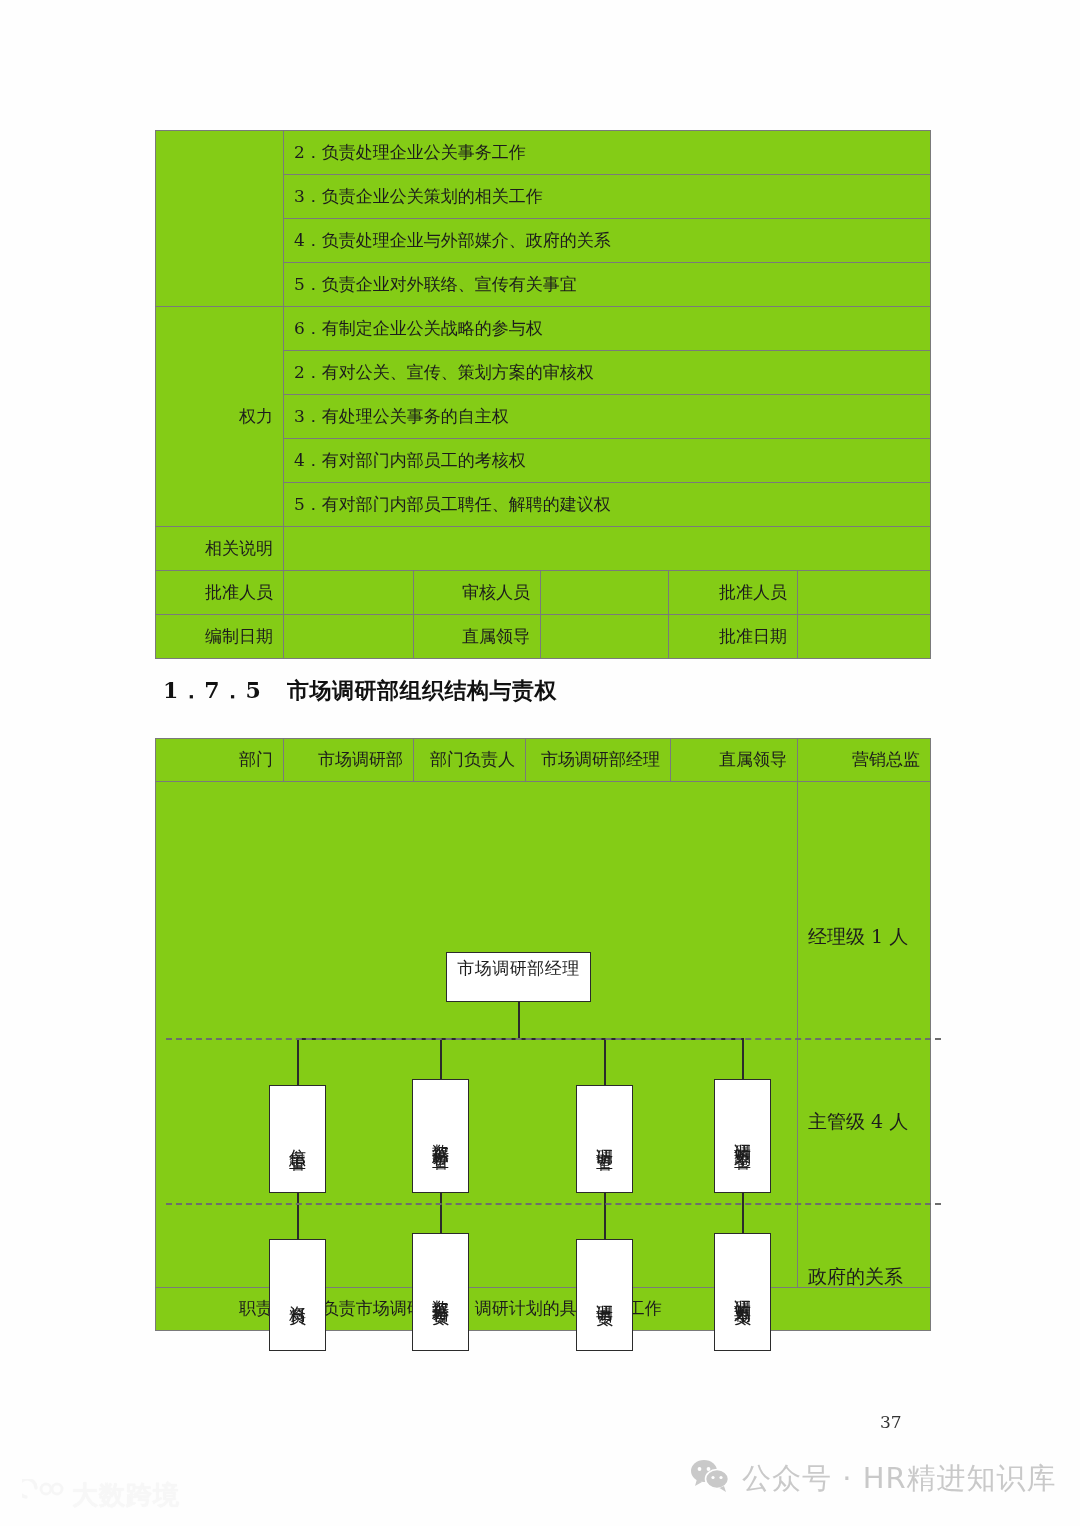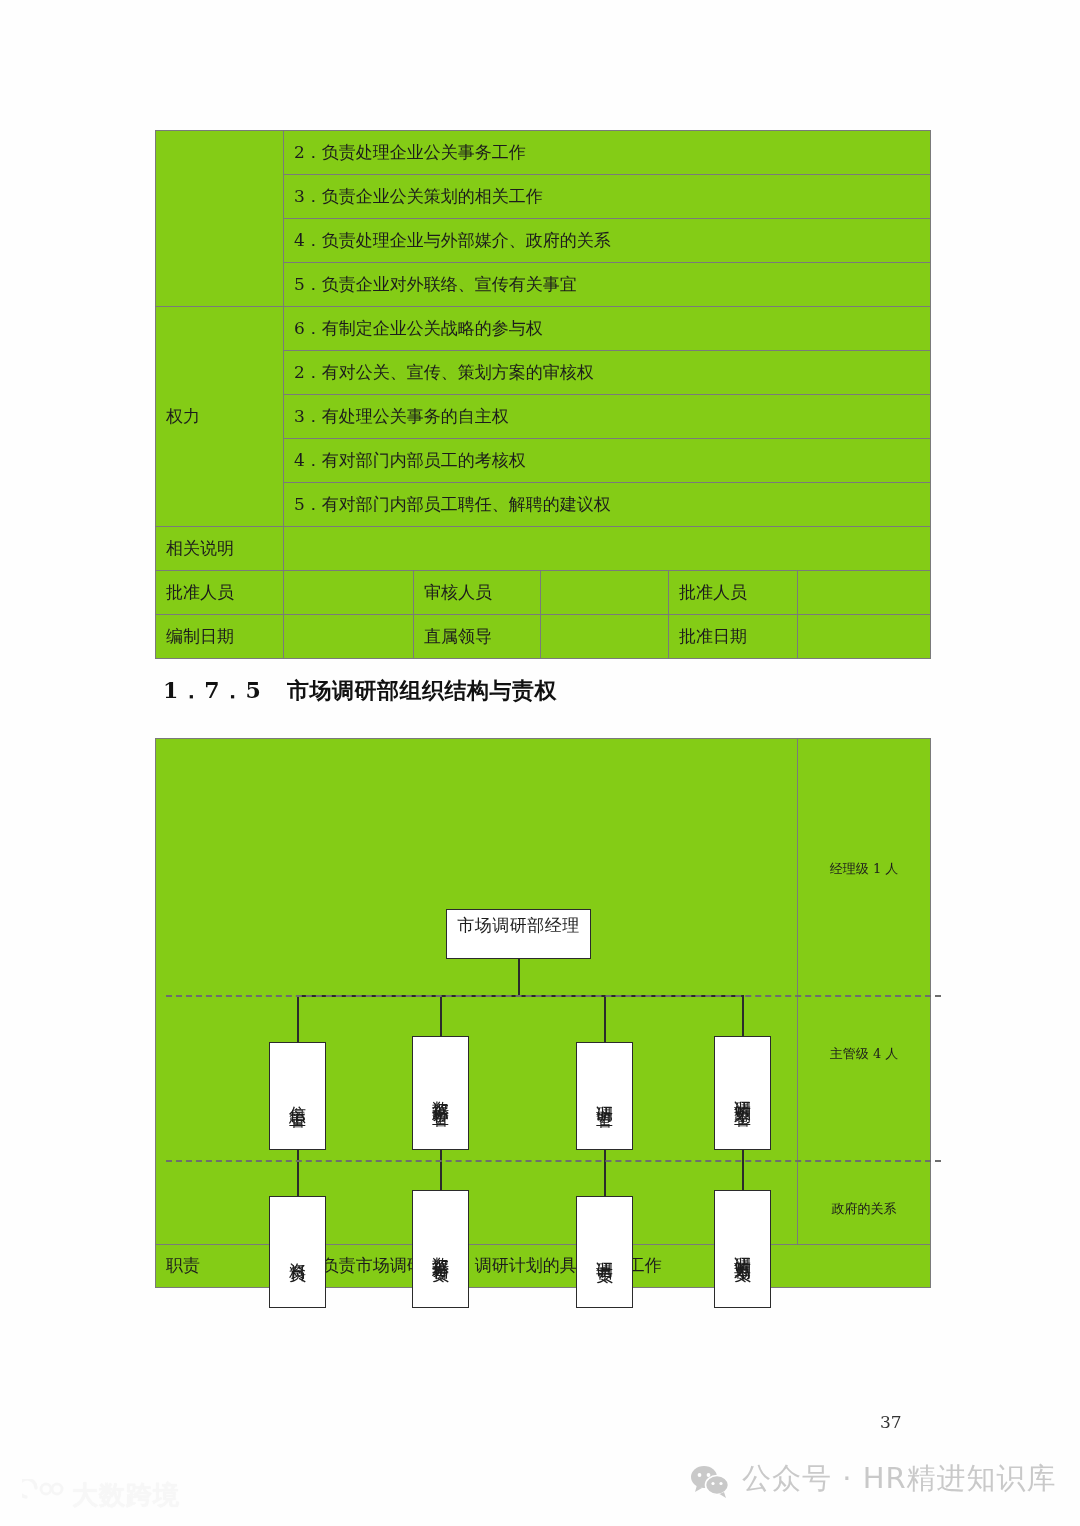--- a/index.html
+++ b/index.html
@@ -31,21 +31,21 @@
   }
   table.doc-table td {
     border: 1px solid #7a7a7a;
     font-size: 17px;
     line-height: 1.5;
     color: #1c1c1c;
     padding: 0 10px;
     vertical-align: middle;
     font-family: "DejaVu Serif", "Liberation Serif", serif;
   }
-  td.c { text-align: left; }
+  td.c { text-align: right; }
   td.l { text-align: left; padding-left: 18px; }
   td.blank { }
 
   
   #table-duties {
     left: 155px;
     top: 130px;
     width: 775px;
   }
   #table-duties td { height: 43px; }
@@ -102,23 +102,23 @@
     width: 775px;
     border-top: 2px dashed #6d6d6d;
     height: 0;
     z-index: 3;
   }
 
   
   .quota-label {
     position: absolute;
     width: 100%;
-    text-align: center;
-    font-size: 13px;
+    font-size: 19px;
     color: #1c1c1c;
+    margin-top: 20px;
   }
 
   
   .node {
     position: absolute;
     border: 1.6px solid #2b2b2b;
     background: #fff;
     box-sizing: border-box;
     display: flex;
     align-items: center;
@@ -156,21 +156,21 @@
     color: #333;
     font-family: "DejaVu Serif", "Liberation Serif", serif;
   }
 
   
   .footer-brand {
     position: absolute;
     left: 690px;
     top: 1459px;
     display: flex;
-    align-items: flex-end;
+    align-items: flex-start;
     gap: 12px;
     color: #c9c9c9;
     font-size: 29px;
     font-family: "DejaVu Sans", "Liberation Sans", sans-serif;
     letter-spacing: 1px;
   }
   .wechat-icon { display: block; }
 
   .corner-watermark {
     position: absolute;
@@ -267,20 +267,28 @@
   <table class="doc-table" id="table-org">
     <colgroup>
       <col style="width:128px">
       <col style="width:130px">
       <col style="width:112px">
       <col style="width:145px">
       <col style="width:127px">
       <col style="width:133px">
     </colgroup>
     <tbody>
+      <tr>
+        <td class="c">部门</td>
+        <td class="c">市场调研部</td>
+        <td class="c">部门负责人</td>
+        <td class="c">市场调研部经理</td>
+        <td class="c">直属领导</td>
+        <td class="c">营销总监</td>
+      </tr>
 
       <tr>
         <td class="chart-cell" colspan="5">
           <div class="chart-area">
 
             <div class="node node-top" style="left:280px; top:170px; width:145px; height:50px;">
               <span>市场调研部经理</span>
             </div>
 
             <div class="conn conn-v" style="left:352px; top:220px; height:38px;"></div>

